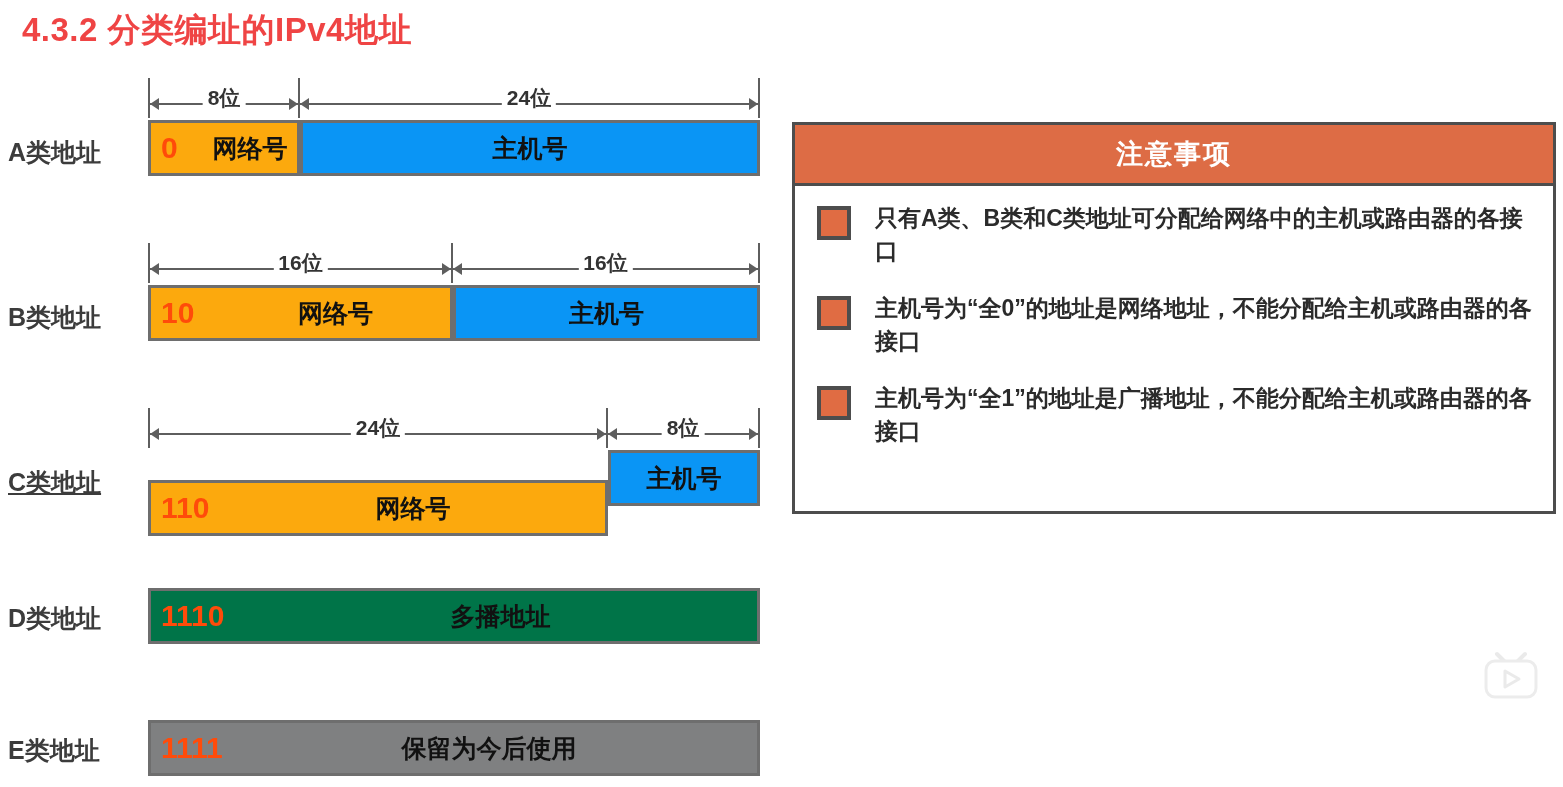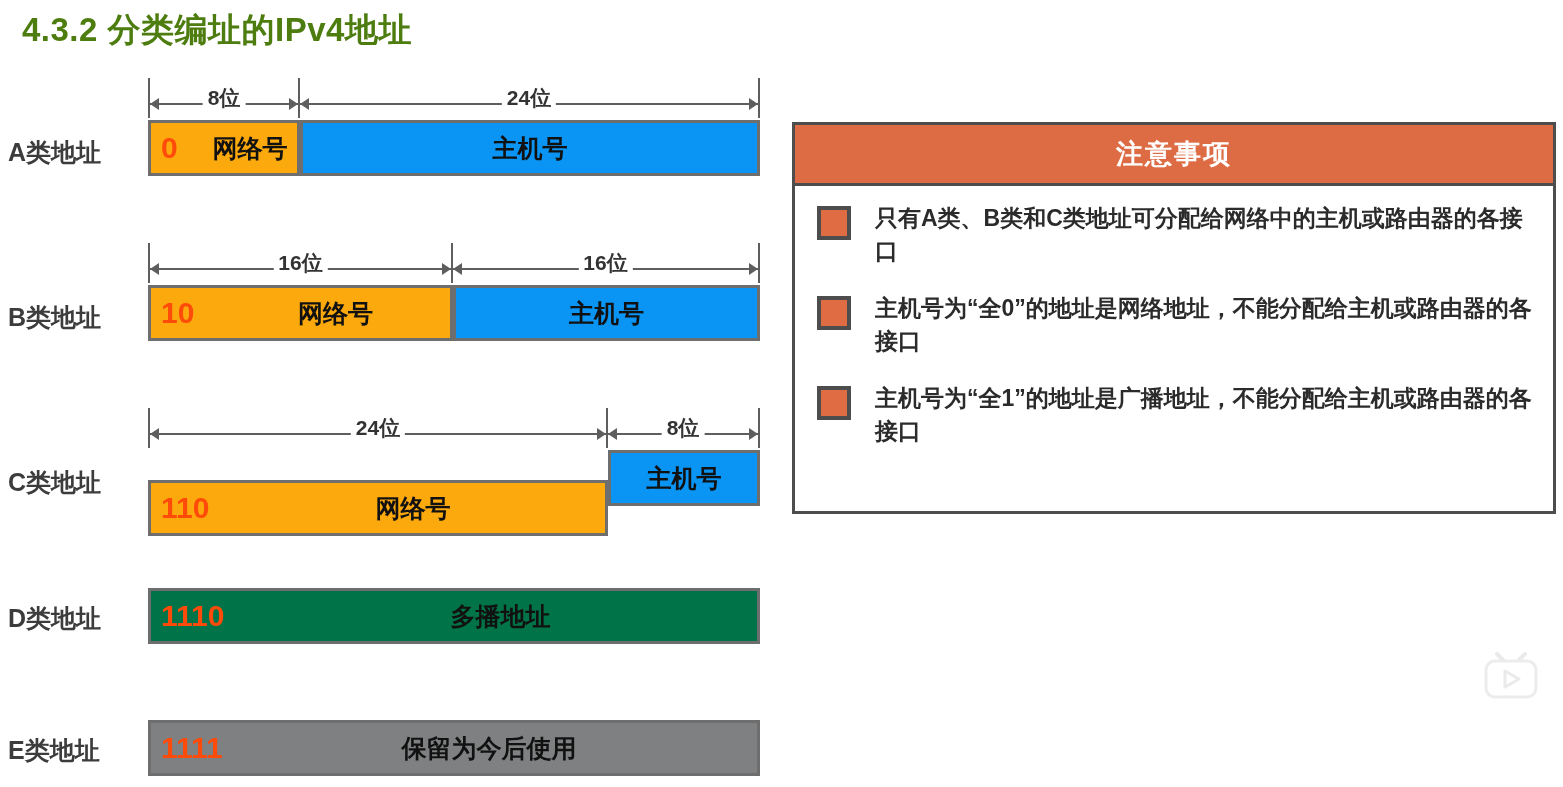--- a/index.html
+++ b/index.html
@@ -16,21 +16,21 @@
     -webkit-font-smoothing: antialiased;
   }
 
   
   .slide-title {
     position: absolute;
     left: 22px;
     top: 8px;
     font-size: 33px;
     font-weight: bold;
-    color: #4d7c0f;
+    color: #ef4444;
     letter-spacing: 0.5px;
     white-space: nowrap;
   }
 
   
   .diagram {
     position: absolute;
     left: 0;
     top: 78px;
     width: 780px;
@@ -258,21 +258,21 @@
     <div class="bar bar-net" style="left:148px; top:42px; width:305px;justify-content:flex-end;">
       <span class="prefix">10</span>
       <span class="bar-text shift-r2">网络号</span>
     </div>
     <div class="bar bar-host" style="left:453px; top:42px; width:307px;">
       <span class="bar-text">主机号</span>
     </div>
   </div>
 
   <div class="addr-row" style="top:330px;">
-    <div class="row-label" style="top:58px;">C类地址</div>
+    <div class="row-label" style="top:58px;text-decoration:underline;">C类地址</div>
 
     <div class="ruler" style="left:148px; top:0px; width:612px;">
       <div class="tick" style="left:0px;"></div>
       <div class="tick" style="left:458px;"></div>
       <div class="tick" style="left:610px;"></div>
       <div class="seg" style="left:2px; width:456px;">
         <div class="line"></div>
         <div class="arrow-l"></div>
         <div class="arrow-r"></div>
         <div class="seg-label">24位</div>

